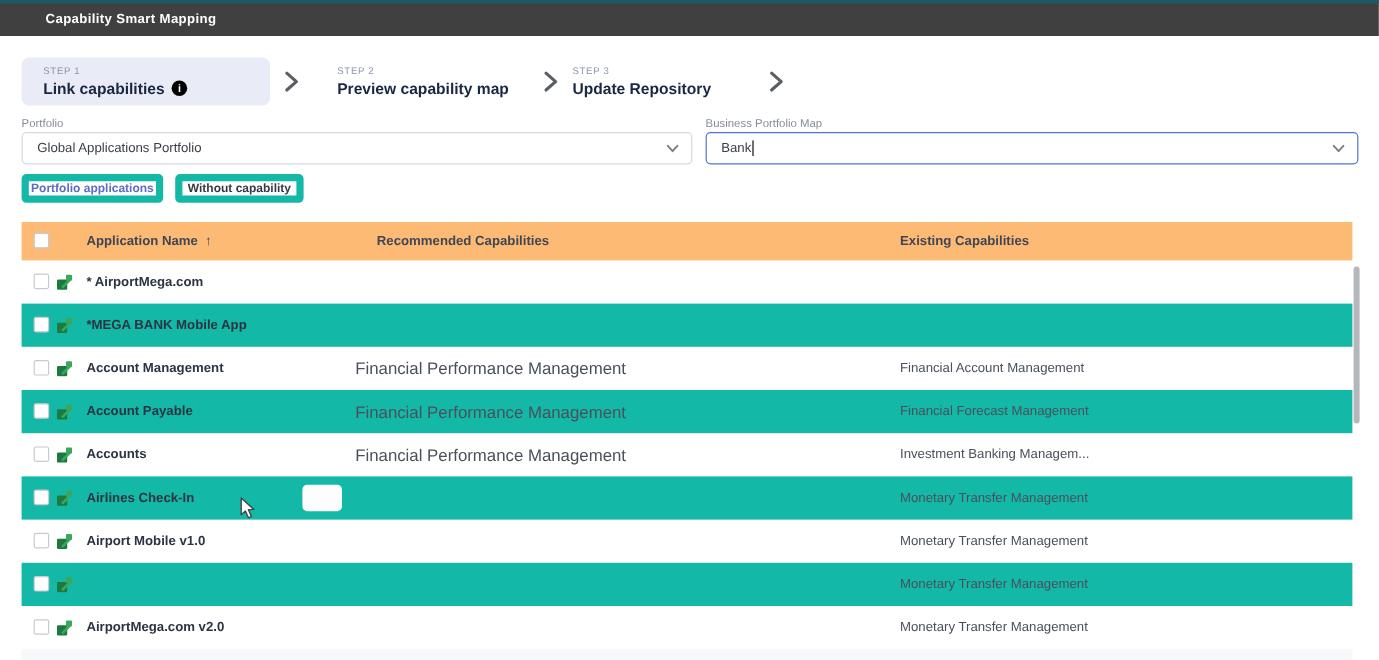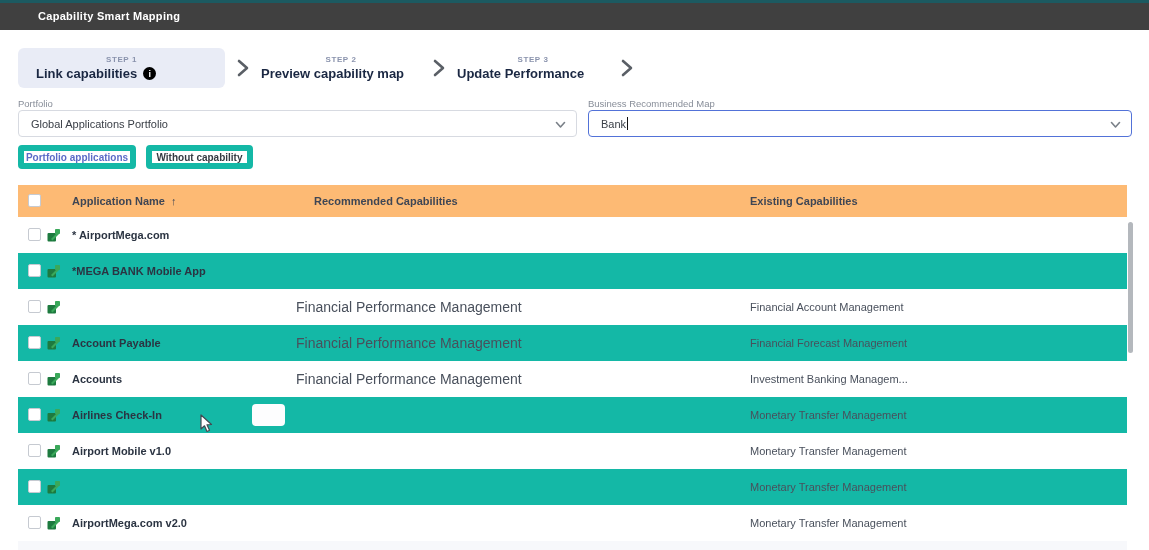--- a/index.html
+++ b/index.html
@@ -11,29 +11,29 @@
     background:#404040; border-top:3px solid #1c5a61; }
   .topbar-title { position:absolute; left:38px; top:0; height:27px; line-height:27px;
     color:#ffffff; font-size:11px; font-weight:bold; letter-spacing:.3px; }
 
   
   .wizard { position:absolute; left:18px; top:48px; height:40px; display:flex;
     align-items:center; }
   .step-box { height:40px; display:flex; flex-direction:column; justify-content:center;
     padding:0 18px; border-radius:6px; }
   .step-box.active { background:#e9ecf6; width:207px; }
-  .step-label { font-size:8px; font-weight:bold; color:#8a93ad; letter-spacing:.6px;
-    margin-bottom:2px; text-transform:uppercase;text-align:center; }
+  .step-label { font-size:8px; font-weight:normal; color:#8a93ad; letter-spacing:.6px;
+    margin-bottom:2px; text-transform:uppercase; }
   .step-title { font-size:13px; font-weight:bold; color:#1a2742; display:flex;
     align-items:center; gap:6px; white-space:nowrap; }
   .info-icon { display:inline-flex; width:13px; height:13px; border-radius:50%;
     background:#000; color:#fff; font-size:9px; font-weight:bold;
     align-items:center; justify-content:center; font-style:normal; }
   .step-chevron { margin:0 12px; display:flex; align-items:center; }
-  .step-plain { padding:0; width:160px; }
+  .step-plain { padding:0; width:160px;margin-left:20px; }
   .step-plain3 { padding:0; width:152px; }
 
   
   .field-label { position:absolute; font-size:9.5px; color:#878d98; }
   .select-box { position:absolute; height:27px; background:#fff;
     border:1px solid #d7dae1; border-radius:4px; display:flex; align-items:center;
     padding:0 12px; font-size:11px; color:#3b4048; }
   .select-box .chev { position:absolute; right:10px; top:8px; }
   .input-focused { border:1.5px solid #5272d8; }
   .caret { display:inline-block; width:1px; height:13px; background:#111;
@@ -110,21 +110,21 @@
 
   <span class="step-chevron">
     <svg width="12" height="18" viewBox="0 0 12 18">
       <polyline points="2,2 10,9 2,16" fill="none" stroke="#5a5f66" stroke-width="2.6" stroke-linecap="round" stroke-linejoin="round"></polyline>
     </svg>
   </span>
 
   <div class="step-box step-plain3">
     <div class="step-label">STEP 3</div>
     <div class="step-title">
-      <span>Update Performance</span>
+      <span>Update Repository</span>
 
     </div>
   </div>
 
   <span class="step-chevron">
     <svg width="12" height="18" viewBox="0 0 12 18">
       <polyline points="2,2 10,9 2,16" fill="none" stroke="#5a5f66" stroke-width="2.6" stroke-linecap="round" stroke-linejoin="round"></polyline>
     </svg>
   </span>
 </div>
@@ -132,21 +132,21 @@
 <div class="field-label" style="left:18px; top:98px;">Portfolio</div>
 <div class="select-box" style="left:18px; top:110px; width:559px;">
   <span>Global Applications Portfolio</span>
   <span class="chev">
     <svg width="11" height="8" viewBox="0 0 11 8">
       <polyline points="1.5,1.5 5.5,6 9.5,1.5" fill="none" stroke="#7a8088" stroke-width="1.6" stroke-linecap="round" stroke-linejoin="round"></polyline>
     </svg>
   </span>
 </div>
 
-<div class="field-label" style="left:588px; top:98px;">Business Recommended Map</div>
+<div class="field-label" style="left:588px; top:98px;">Business Portfolio Map</div>
 <div class="select-box input-focused" style="left:588px; top:110px; width:544px;">
   <span>Bank</span>
     <span class="caret"></span>
   <span class="chev">
     <svg width="11" height="8" viewBox="0 0 11 8">
       <polyline points="1.5,1.5 5.5,6 9.5,1.5" fill="none" stroke="#7a8088" stroke-width="1.6" stroke-linecap="round" stroke-linejoin="round"></polyline>
     </svg>
   </span>
 </div>
 
@@ -193,20 +193,21 @@
 
   <div class="row">
     <span class="checkbox"></span>
     <span class="app-icon">
       <svg width="14" height="14" viewBox="0 0 14 14">
         <rect x="0.5" y="5" width="8.5" height="8.5" rx="1" fill="#1d7a3f"></rect>
         <rect x="8" y="1" width="5" height="5" rx="0.8" fill="#3aa85a"></rect>
         <polygon points="4,11 10.5,4.5 12,6 5.5,12.5" fill="#3aa85a"></polygon>
       </svg>
     </span>
+    <span class="cell-name">Account Management</span>
     <span class="cell-rec">Financial Performance Management</span>
     <span class="cell-exist">Financial Account Management</span>
   </div>
 
   <div class="row alt">
     <span class="checkbox"></span>
     <span class="app-icon">
       <svg width="14" height="14" viewBox="0 0 14 14">
         <rect x="0.5" y="5" width="8.5" height="8.5" rx="1" fill="#1d7a3f"></rect>
         <rect x="8" y="1" width="5" height="5" rx="0.8" fill="#3aa85a"></rect>

